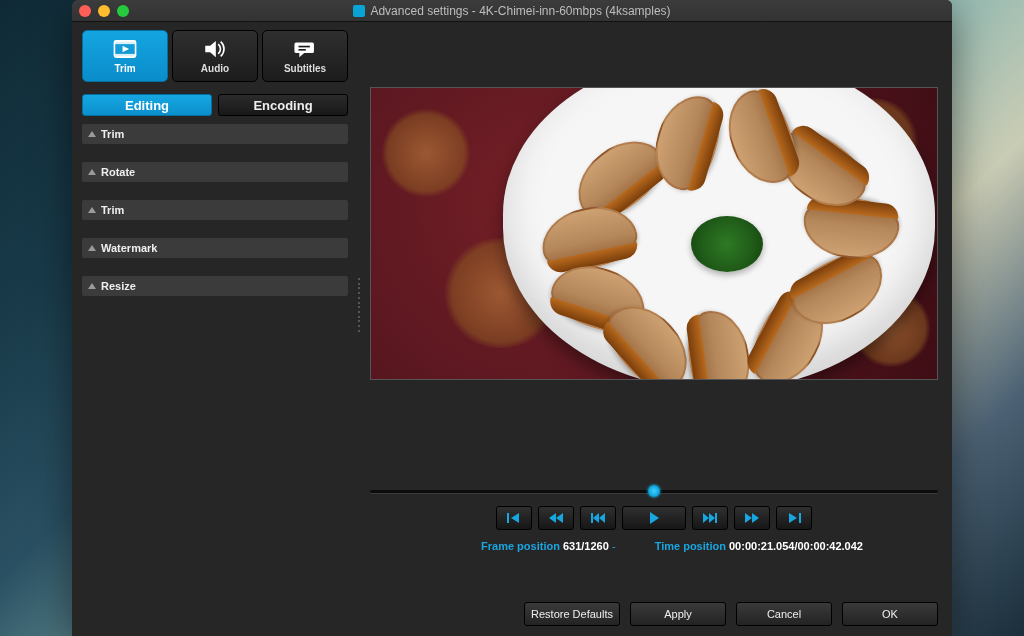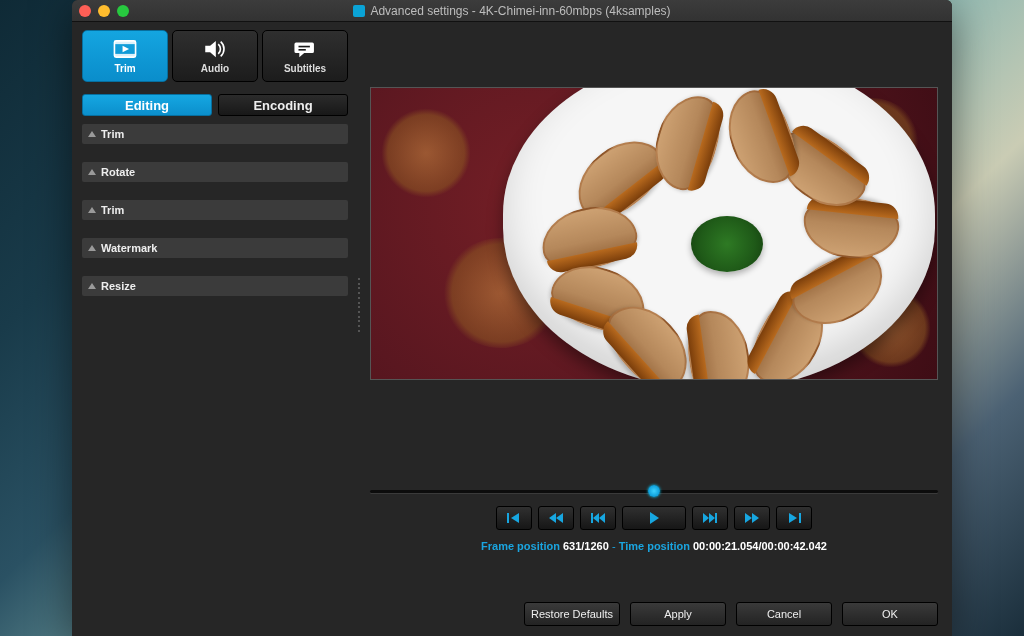--- a/index.html
+++ b/index.html
@@ -35,21 +35,21 @@
   .slice{position:absolute;width:96px;height:60px;border-radius:50% 50% 48% 48% / 60% 60% 42% 42%;background:linear-gradient(#cda172 0%,#b5885b 55%,#8e5e34 100%);border:2px solid rgba(140,70,20,.35);box-shadow:0 2px 4px rgba(0,0,0,.25);}
   .slice::after{content:"";position:absolute;inset:auto 0 0 0;height:14px;border-radius:0 0 48px 48px;background:linear-gradient(#b86a1e,#7b3e0b);}
   .scrub{margin-top:106px;height:10px;position:relative;}
   .track{position:absolute;left:0;right:0;top:4px;height:3px;background:#0c0c0c;border-radius:2px;box-shadow:0 1px 0 #3a3a3a;}
   .thumb{position:absolute;top:-1px;width:12px;height:12px;border-radius:50%;background:radial-gradient(circle,#3cd2ff 0%,#0b9cd8 70%);box-shadow:0 0 3px #0bd2ff;}
   .controls{margin-top:10px;display:flex;gap:6px;justify-content:center;}
   .pbtn{height:24px;border-radius:3px;border:1px solid #000;background:linear-gradient(#303030,#161616);display:flex;align-items:center;justify-content:center;cursor:pointer;}
   .pbtn.sm{width:36px;} .pbtn.lg{width:64px;}
   .pbtn svg{display:block;}
   .status{margin-top:10px;text-align:center;font-size:11px;}
-  .status .k{color:#1aa5e0;font-weight:600;}
+  .status .k{color:#1aa5e0;font-weight:600;margin-left:36px;}
   .status .v{color:#fff;font-weight:700;text-align:center;}
   .status .sep{color:#1aa5e0;}
   .footer{position:absolute;right:14px;bottom:10px;display:flex;gap:10px;}
   .fbtn{width:96px;height:24px;border-radius:3px;border:1px solid #000;background:linear-gradient(#3a3a3a,#232323);color:#eee;font-size:11px;display:flex;align-items:center;justify-content:center;cursor:pointer;}
   .fbtn.restore{width:96px;}
 </style>
 </head>
 <body>
 
 <div class="window">

